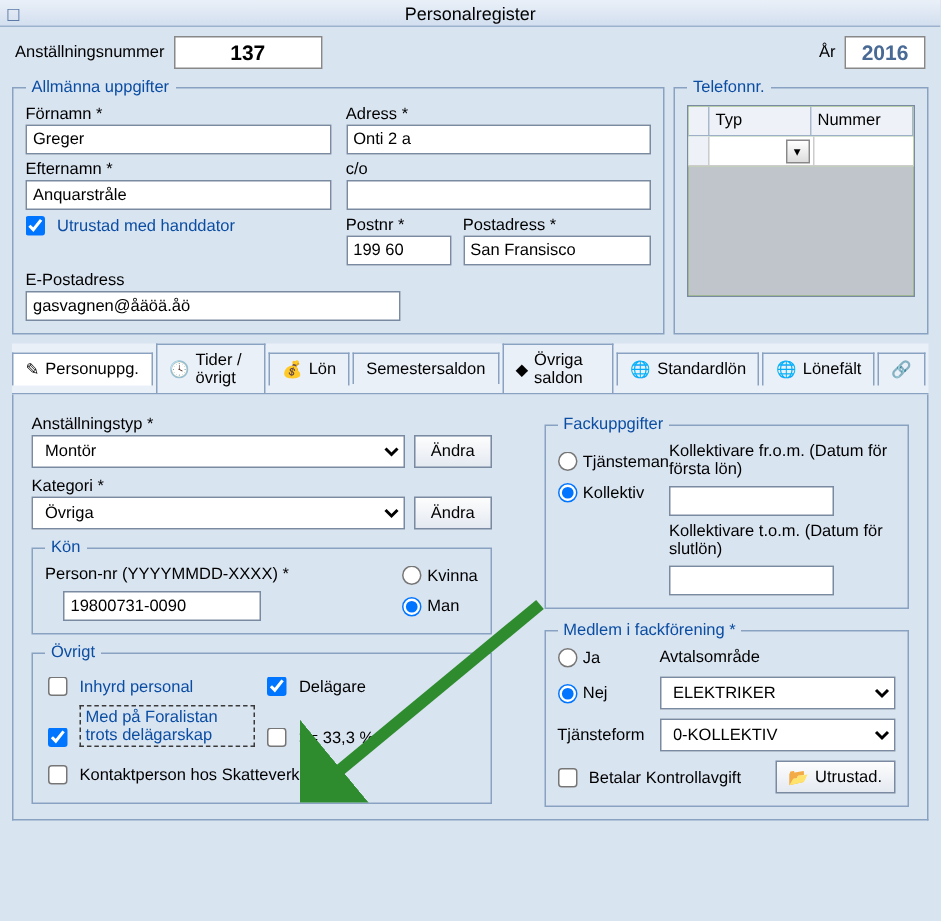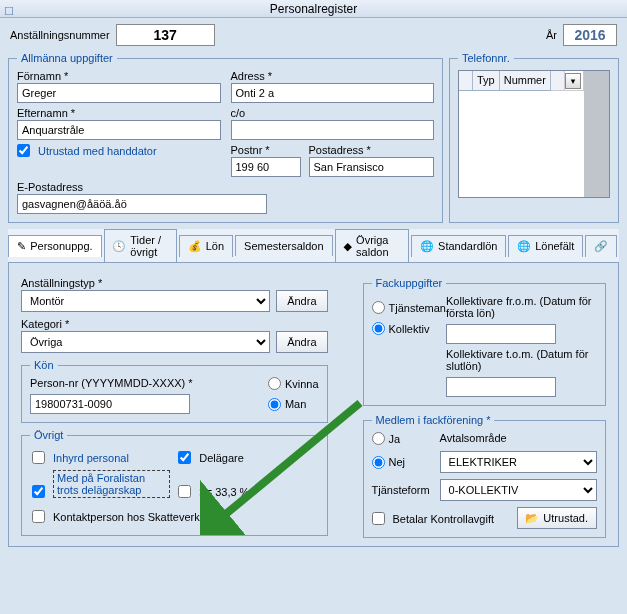--- a/index.html
+++ b/index.html
@@ -87,24 +87,24 @@
     row-gap: 4px;
     align-content: start;
   }
   .span2 { grid-column: span 2; }
   .row-flex { display: flex; gap: 8px; }
   .chk { display: inline-flex; align-items: flex-end; gap: 8px; }
   .blue-link { color: #0b4da2; }
   .tel-fieldset { width: 170px; }
   .tel-grid {
     border: 1px solid #7a8aa0;
-    background: #ffffff;
+    background: #84cc16;
     height: 128px;
     display: flex;
-    flex-direction: row;
+    flex-direction: column;
   }
   .tel-head {
     display: flex;
     background: #eef2f8;
     border-bottom: 1px solid #9db0c8;
     height: 20px;
   }
   .tel-head div {
     padding: 3px 4px;
     border-right: 1px solid #aab8cc;
@@ -350,21 +350,21 @@
     </div>
 
     <fieldset>
       <legend>Kön</legend>
       <div class="kon-grid">
         <span class="field-label">Person-nr (YYYYMMDD-XXXX) *</span>
         <label class="radio">
             <input type="radio" name="kon" style="">
             <span>Kvinna</span>
           </label>
-        <input type="text" class="txt" style="width: 160px;" value="19800731-0090">
+        <input type="text" class="txt" style="width: 132px; margin-left: 12px;" value="19800731-0090">
         <label class="radio">
             <input type="radio" name="kon" checked="" style="">
             <span>Man</span>
           </label>
       </div>
     </fieldset>
 
     <fieldset>
       <legend>Övrigt</legend>
       <div class="ovrigt-grid">

